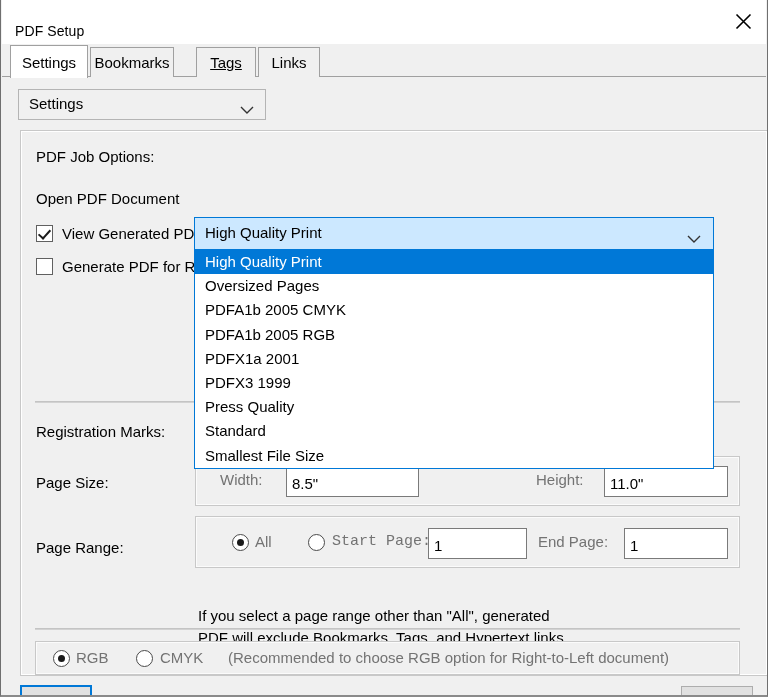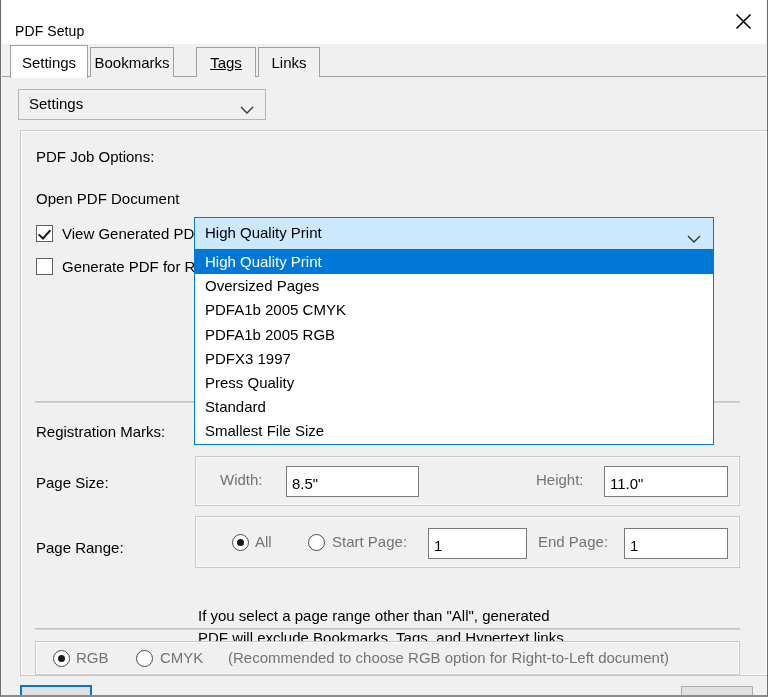--- a/index.html
+++ b/index.html
@@ -377,21 +377,21 @@
         <span class="inline-label" style="left:340px; top:14px;">Height:</span>
         <input class="field" style="left: 408px; top: 9px; width: 124px; height: 31px;" value="11.0&quot;">
       </div>
 
       <div class="row-label" style="left:15px; top:408px;">Page Range:</div>
       <div class="inset" style="left:174px; top:385px; width:545px; height:52px;">
         <span class="radio sel" style="left:36px; top:17px;"></span>
         <span class="inline-label" style="left:59px; top:16px;">All</span>
 
         <span class="radio" style="left:112px; top:17px;"></span>
-        <span class="inline-label" style="left:136px; top:16px;">Start Page:</span>
+        <span class="inline-label" style="left:136px; top:16px;font-family:Liberation Mono, monospace;">Start Page:</span>
         <input class="field" style="left: 232px; top: 11px; width: 99px; height: 31px;" value="1">
 
         <span class="inline-label" style="left:342px; top:16px;">End Page:</span>
         <input class="field" style="left: 428px; top: 11px; width: 104px; height: 31px;" value="1">
       </div>
 
       <div class="hint" style="left:177px; top:442px;">If you select a page range other than "All",  generated</div>
       <div class="hint" style="left:177px; top:464px;">PDF will exclude Bookmarks, Tags, and Hypertext links.</div>
 
       <div class="separator" style="left:14px; top:497px; width:705px;"></div>
@@ -422,20 +422,21 @@
           <path d="M1 1 L7 7 L13 1" stroke="#333" stroke-width="1.4" fill="none"></path>
         </svg>
       </span>
     </div>
 
     <div class="combo-list" id="combo-list">
         <div class="opt sel">High Quality Print</div>
         <div class="opt">Oversized Pages</div>
         <div class="opt">PDFA1b 2005 CMYK</div>
         <div class="opt">PDFA1b 2005 RGB</div>
-        <div class="opt">PDFX3 1997</div>
+        <div class="opt">PDFX1a 2001</div>
+        <div class="opt">PDFX3 1999</div>
         <div class="opt">Press Quality</div>
         <div class="opt">Standard</div>
         <div class="opt">Smallest File Size</div>
       </div>
 
   </div>
 </div>
 
 </body></html>

